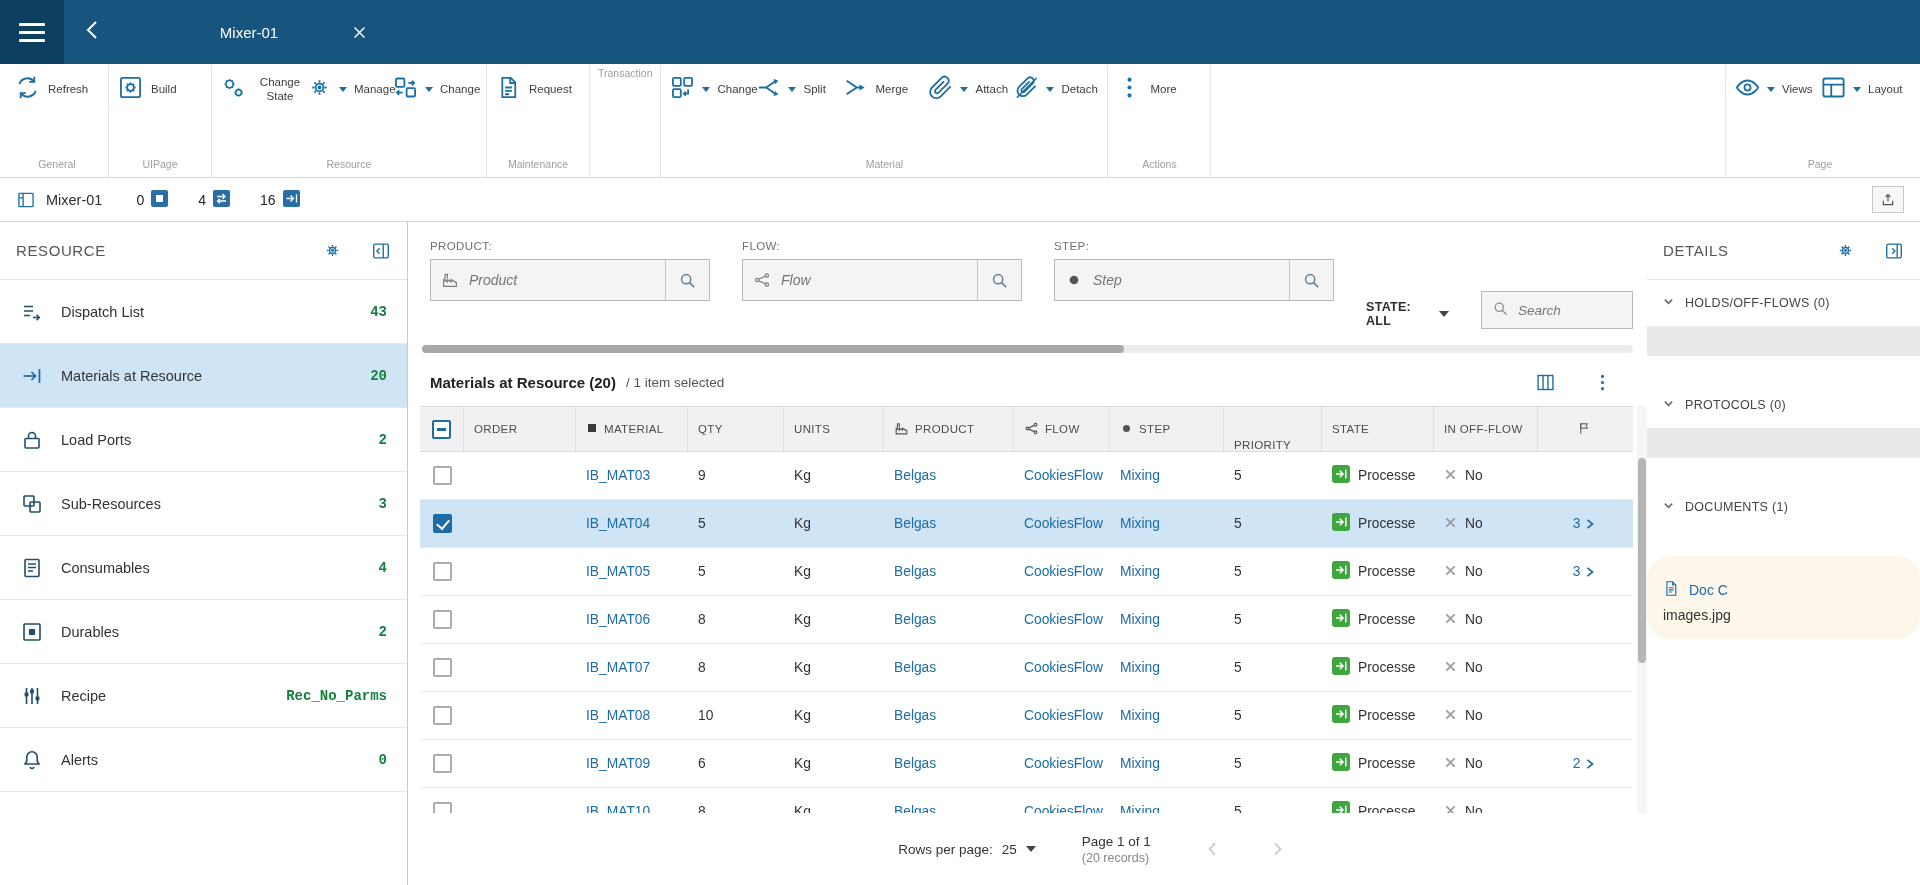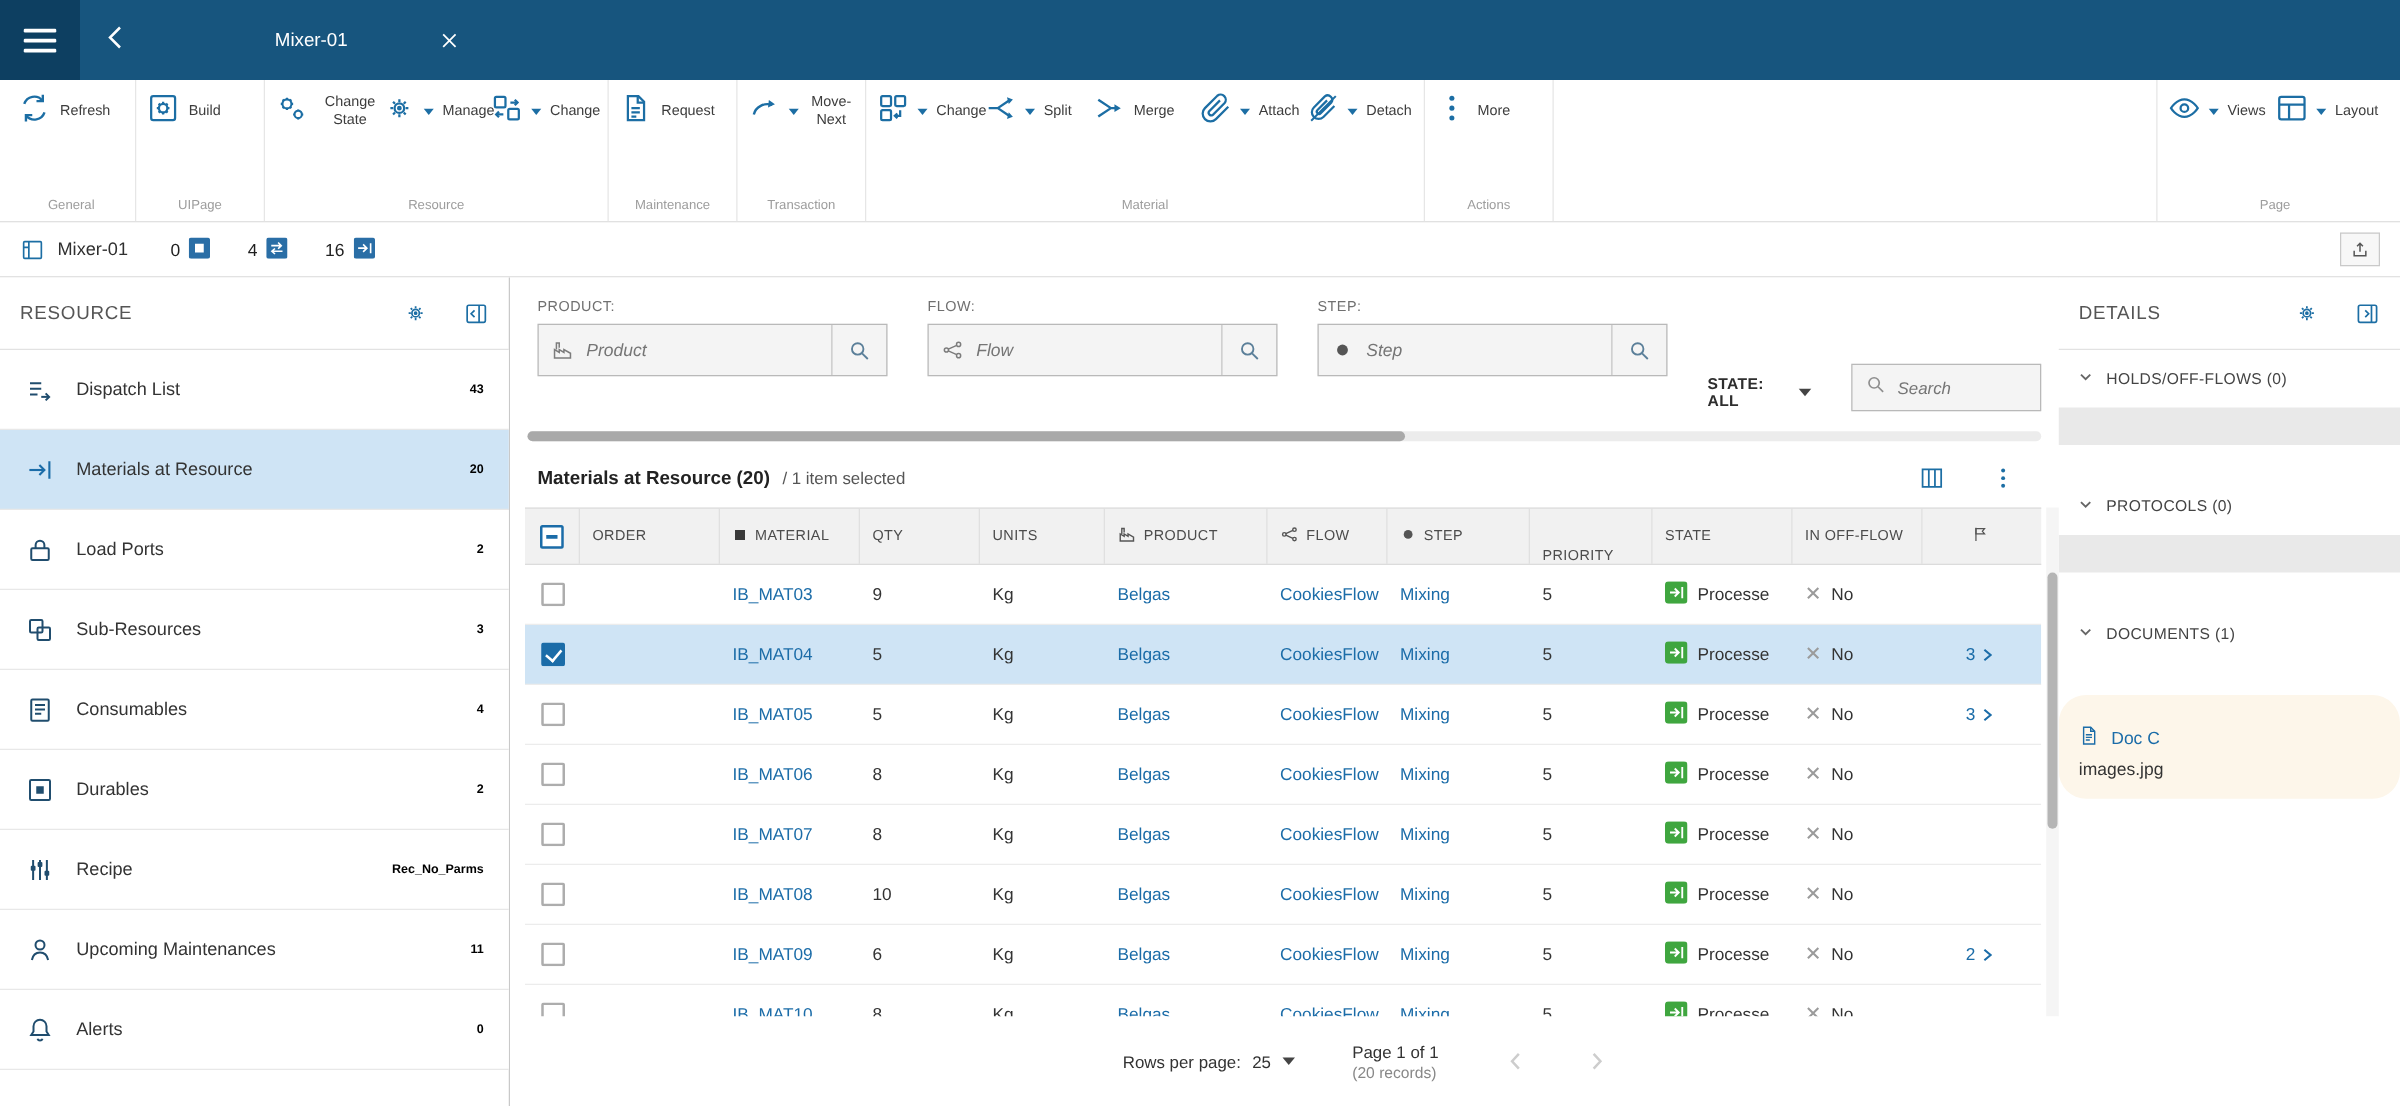--- a/index.html
+++ b/index.html
@@ -47,21 +47,21 @@
   
   .sidebar { width:408px; flex:0 0 auto; border-right:1px solid #c9c9c9; background:#fff; display:flex; flex-direction:column; }
   .panel-head { height:58px; flex:0 0 auto; display:flex; align-items:center; padding:0 16px; border-bottom:1px solid #e2e2e2; }
   .panel-title { font-size:15px; color:#555; letter-spacing:.6px; flex:1; }
   .phead-ic { color:#1c6ea4; display:flex; margin-left:28px; cursor:pointer; }
   .side-item { height:64px; flex:0 0 auto; display:flex; align-items:center; padding:0 20px; gap:17px; border-bottom:1px solid #e8e8e8; font-size:14.5px; cursor:pointer; background:#fff; }
   .side-item.selected { background:#cfe4f5; }
   .sicon { width:24px; height:24px; color:#204d6e; display:flex; flex:0 0 auto; }
   .side-item.selected .sicon { color:#1b6ca8; }
   .side-label { flex:1; color:#333; }
-  .side-value { font-weight:700; color:#000000; font-size:10px; }
+  .side-value { font-weight:700; color:#15803d; font-size:14px;font-family:Liberation Mono, monospace; }
 
   
   .main { flex:1; min-width:0; display:flex; flex-direction:column; background:#fff; }
   .filters { height:118px; flex:0 0 auto; padding:18px 14px 0 22px; display:flex; gap:32px; }
   .filter { display:flex; flex-direction:column; gap:7px; }
   .flabel { font-size:11.5px; color:#707070; letter-spacing:.4px; }
   .finput { width:280px; height:42px; border:1px solid #b9b9b9; background:#f4f4f4; display:flex; align-items:center; }
   .finput .pfx { width:38px; display:flex; justify-content:center; color:#7c7c7c; flex:0 0 auto; }
   .finput input { flex:1; min-width:0; border:0; background:transparent; font-style:italic; color:#555; font-size:14px; outline:none; font-family:inherit; }
   .finput .mag { width:44px; height:100%; border-left:1px solid #c3c3c3; display:flex; align-items:center; justify-content:center; color:#5b7f99; cursor:pointer; flex:0 0 auto; }
@@ -241,32 +241,20 @@
                   <path d="M9 12h6M9 15h6M9 18h3.5"></path>
                 </svg></span>
             </span>
           <span class="rlabel">Request</span>
         </div>
       </div>
       <div class="rgrouplabel">Maintenance</div>
     </div>
 
     <div class="rgroup">
-      <div class="rbtns">
-        <div class="rbtn">
-          <span class="ricon-row">
-              <span><svg viewBox="0 0 24 24" fill="none" stroke="currentColor" stroke-width="1.7">
-                  <path d="M4.5 16.5c1.2-5.5 7.5-8.6 13-6.8"></path>
-                  <path d="M15.2 6.2l4.3 3.1-4.9 2.3z" fill="currentColor" stroke="none"></path>
-                </svg></span>
-              <span class="rcaret"></span>
-            </span>
-          <span class="rlabel">Move-Next</span>
-        </div>
-      </div>
       <div class="rgrouplabel">Transaction</div>
     </div>
 
     <div class="rgroup">
       <div class="rbtns">
         <div class="rbtn">
           <span class="ricon-row">
               <span><svg viewBox="0 0 24 24" fill="none" stroke="currentColor" stroke-width="1.6">
                   <rect x="3.5" y="3.5" width="7" height="7" rx="1"></rect>
                   <rect x="13.5" y="3.5" width="7" height="7" rx="1"></rect>
@@ -492,30 +480,20 @@
               <rect x="10.1" y="5.5" width="3.8" height="4" rx="0.8" fill="currentColor" stroke="none"></rect>
               <rect x="15.6" y="12.5" width="3.8" height="4" rx="0.8" fill="currentColor" stroke="none"></rect>
             </svg>
           </span>
         <span class="side-label">Recipe</span>
         <span class="side-value">Rec_No_Parms</span>
       </div>
       <div class="side-item">
         <span class="sicon">
             <svg viewBox="0 0 24 24" fill="none" stroke="currentColor" stroke-width="1.6">
-              <circle cx="12" cy="8" r="3.6"></circle>
-              <path d="M5.5 20c.8-4 3.4-6 6.5-6s5.7 2 6.5 6"></path>
-            </svg>
-          </span>
-        <span class="side-label">Upcoming Maintenances</span>
-        <span class="side-value">11</span>
-      </div>
-      <div class="side-item">
-        <span class="sicon">
-            <svg viewBox="0 0 24 24" fill="none" stroke="currentColor" stroke-width="1.6">
               <path d="M12 3.8a5.2 5.2 0 0 1 5.2 5.2v4.2l1.8 2.8H5l1.8-2.8V9A5.2 5.2 0 0 1 12 3.8z"></path>
               <path d="M10 19a2.1 2.1 0 0 0 4 0"></path>
             </svg>
           </span>
         <span class="side-label">Alerts</span>
         <span class="side-value">0</span>
       </div>
     </aside>
 
     <section class="main">

